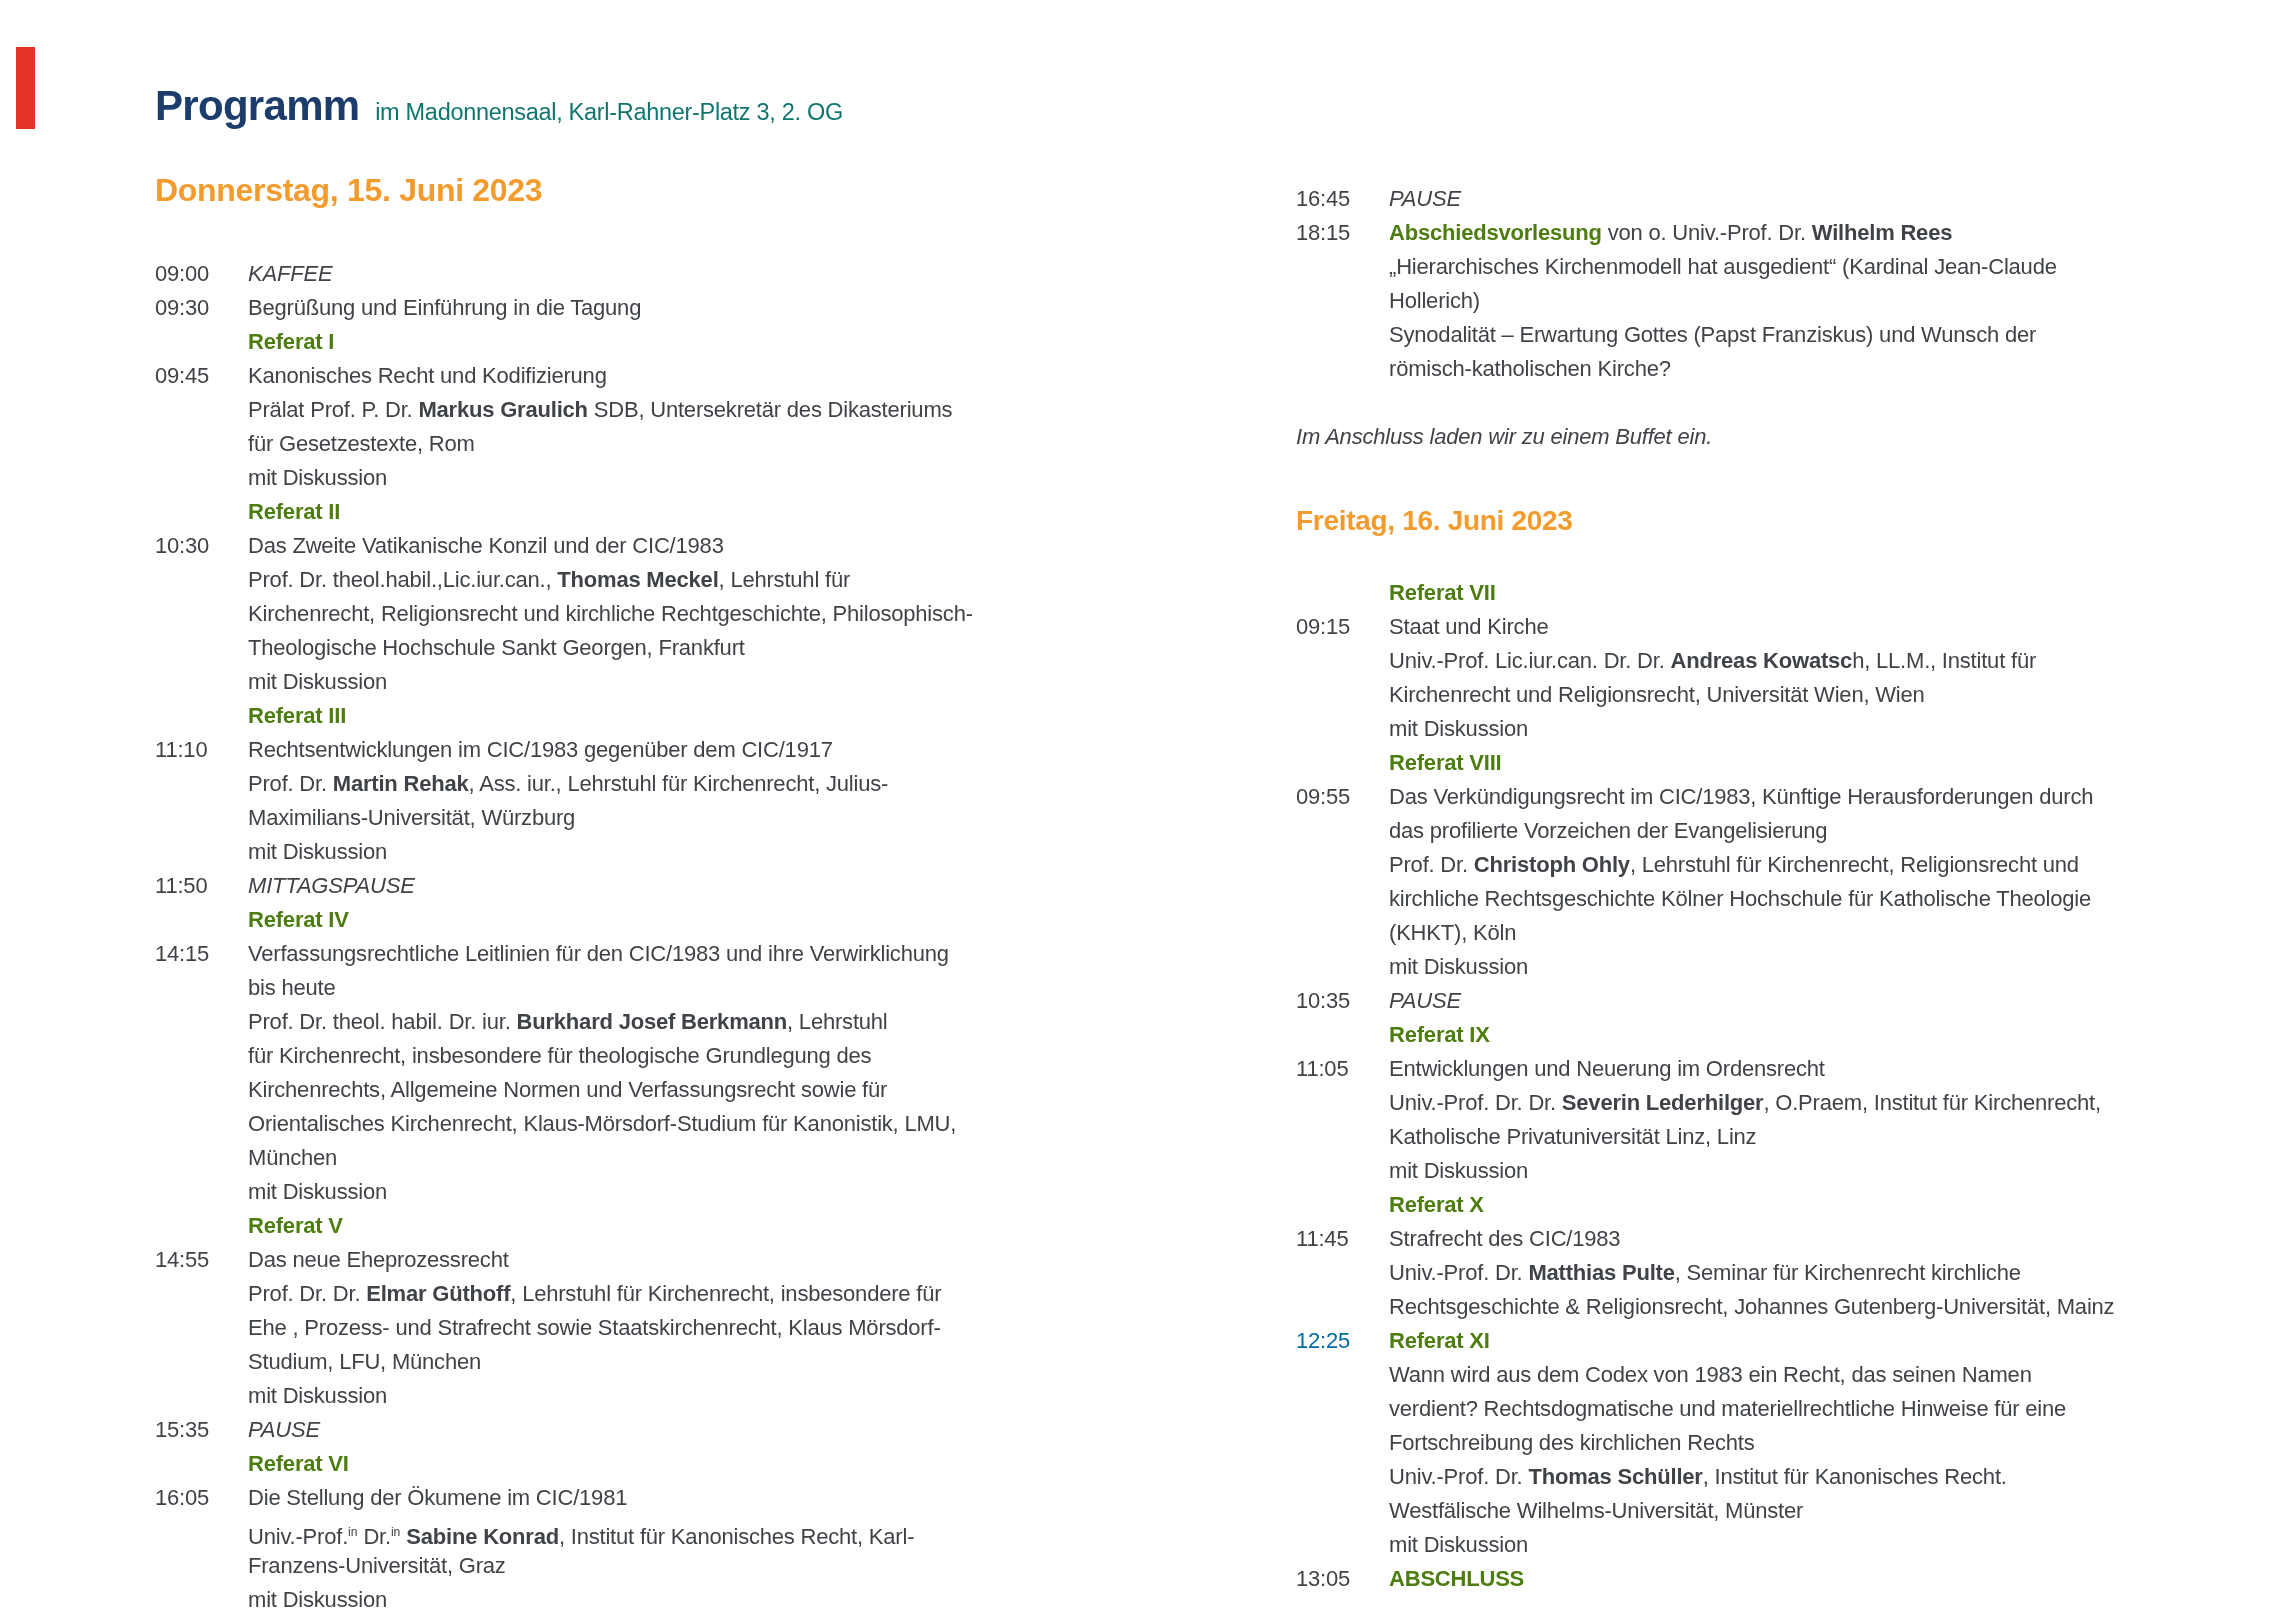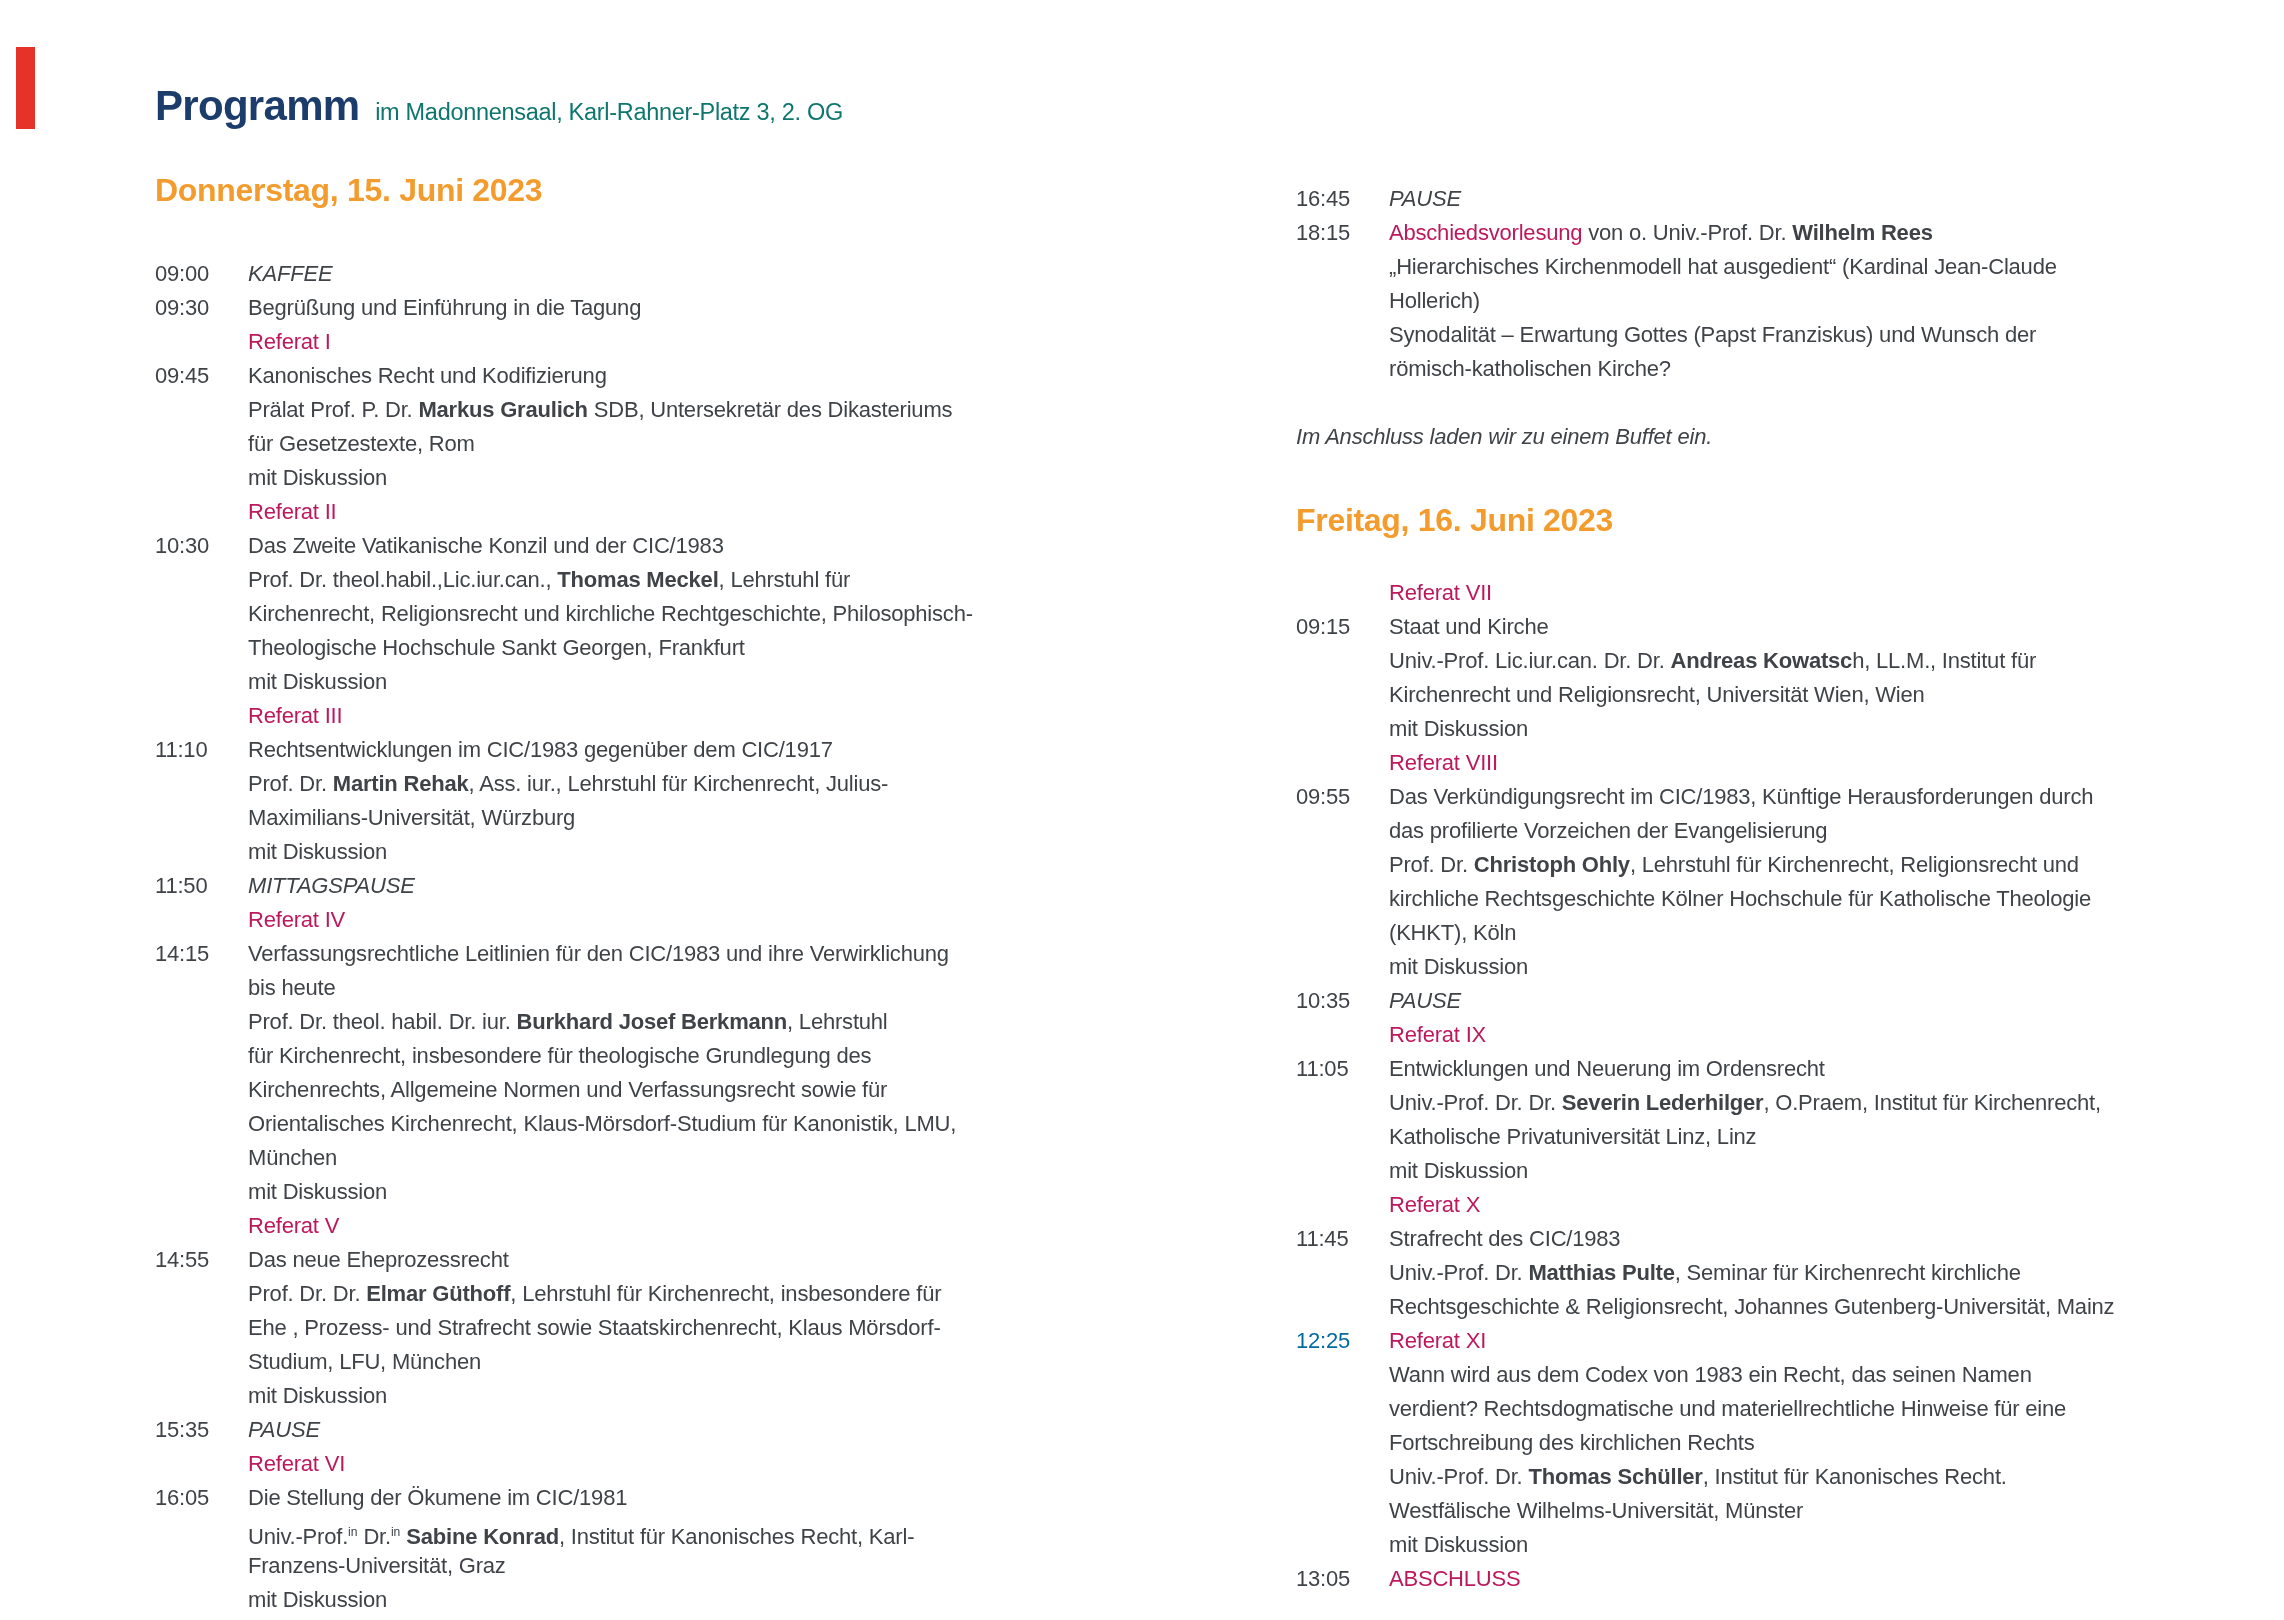--- a/index.html
+++ b/index.html
@@ -50,40 +50,40 @@
     font-size: 32px;
     font-weight: 700;
     color: #f39b2d;
     letter-spacing: -0.3px;
     white-space: nowrap;
   }
   .day-row {
     height: 43px;
     line-height: 43px;
     margin-top: 10.5px;
-    font-size: 32px;
+    font-size: 28px;
     font-weight: 700;
     color: #f39b2d;
     letter-spacing: -0.3px;
     white-space: nowrap;
   }
   .row {
     display: flex;
     height: 34px;
     line-height: 34px;
     white-space: nowrap;
   }
   .row .time { flex: 0 0 93px; }
   .row .time.blue { color: #0369a1; font-weight: 400; }
   .row .content { flex: 1 1 auto; }
   .row.spacer { height: 34px; }
   .row.note .content { font-style: italic; }
   .b   { font-weight: 700; }
   .i   { font-style: italic; }
-  .ref { font-weight: 400; color: #be185d; }
+  .ref { font-weight: 700; color: #4d7c0f; }
   .sup { font-size: 0.55em; vertical-align: super; letter-spacing: 0; }
 </style>
 </head>
 <body>
 
 <div class="page">
   <div class="red-mark"></div>
 
   <header class="header">
     <h1>Programm</h1>

